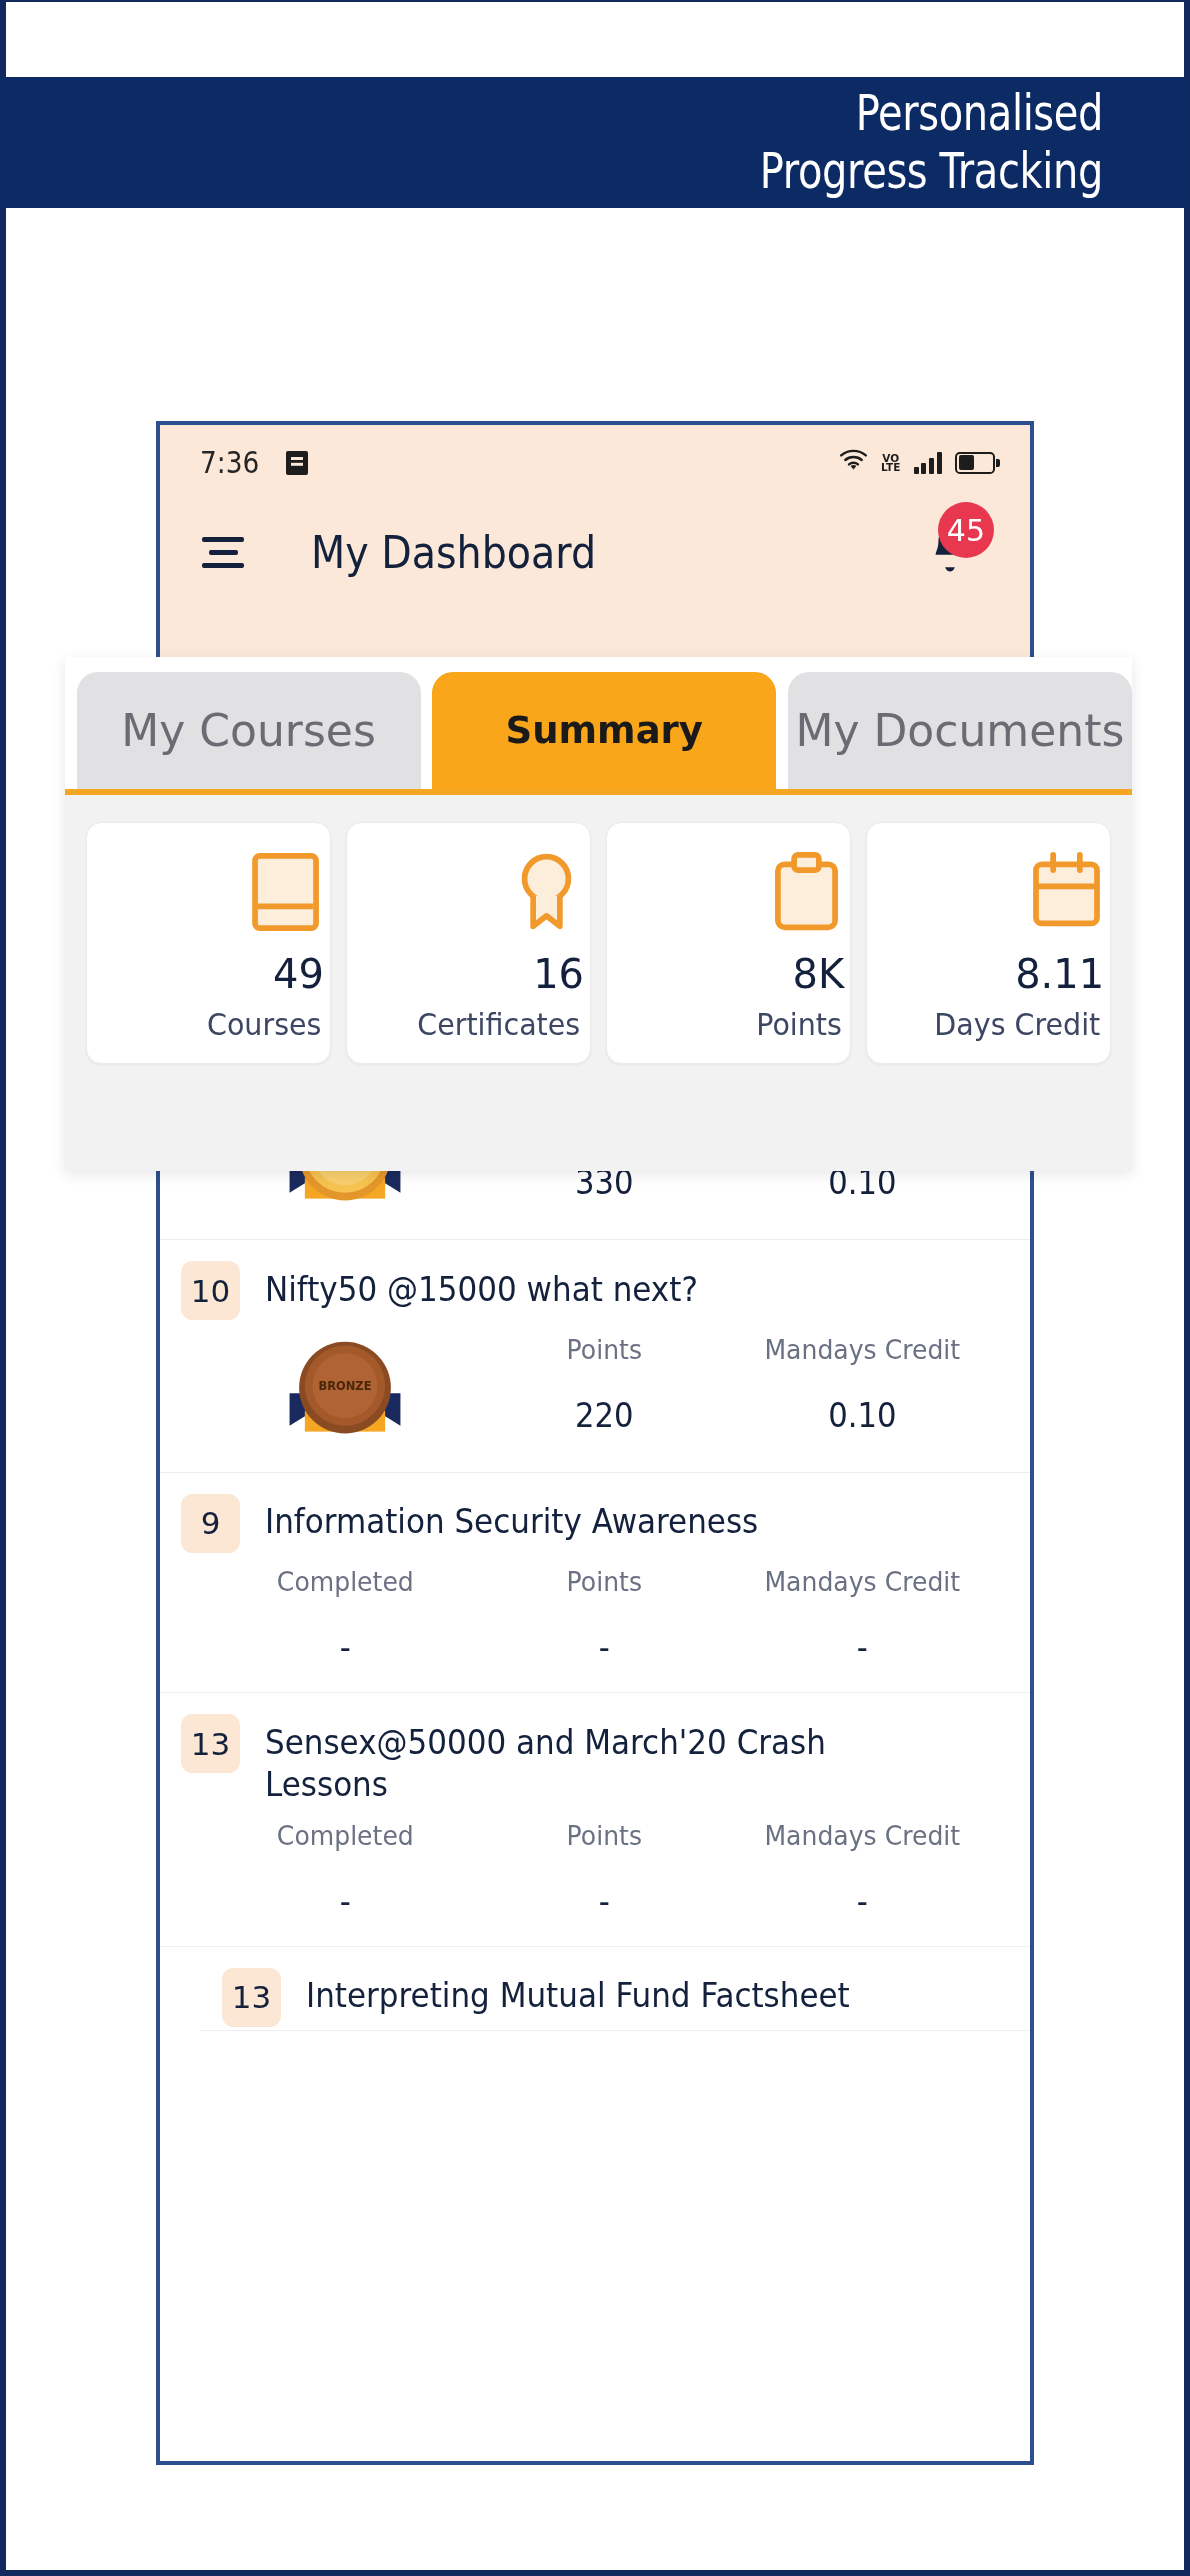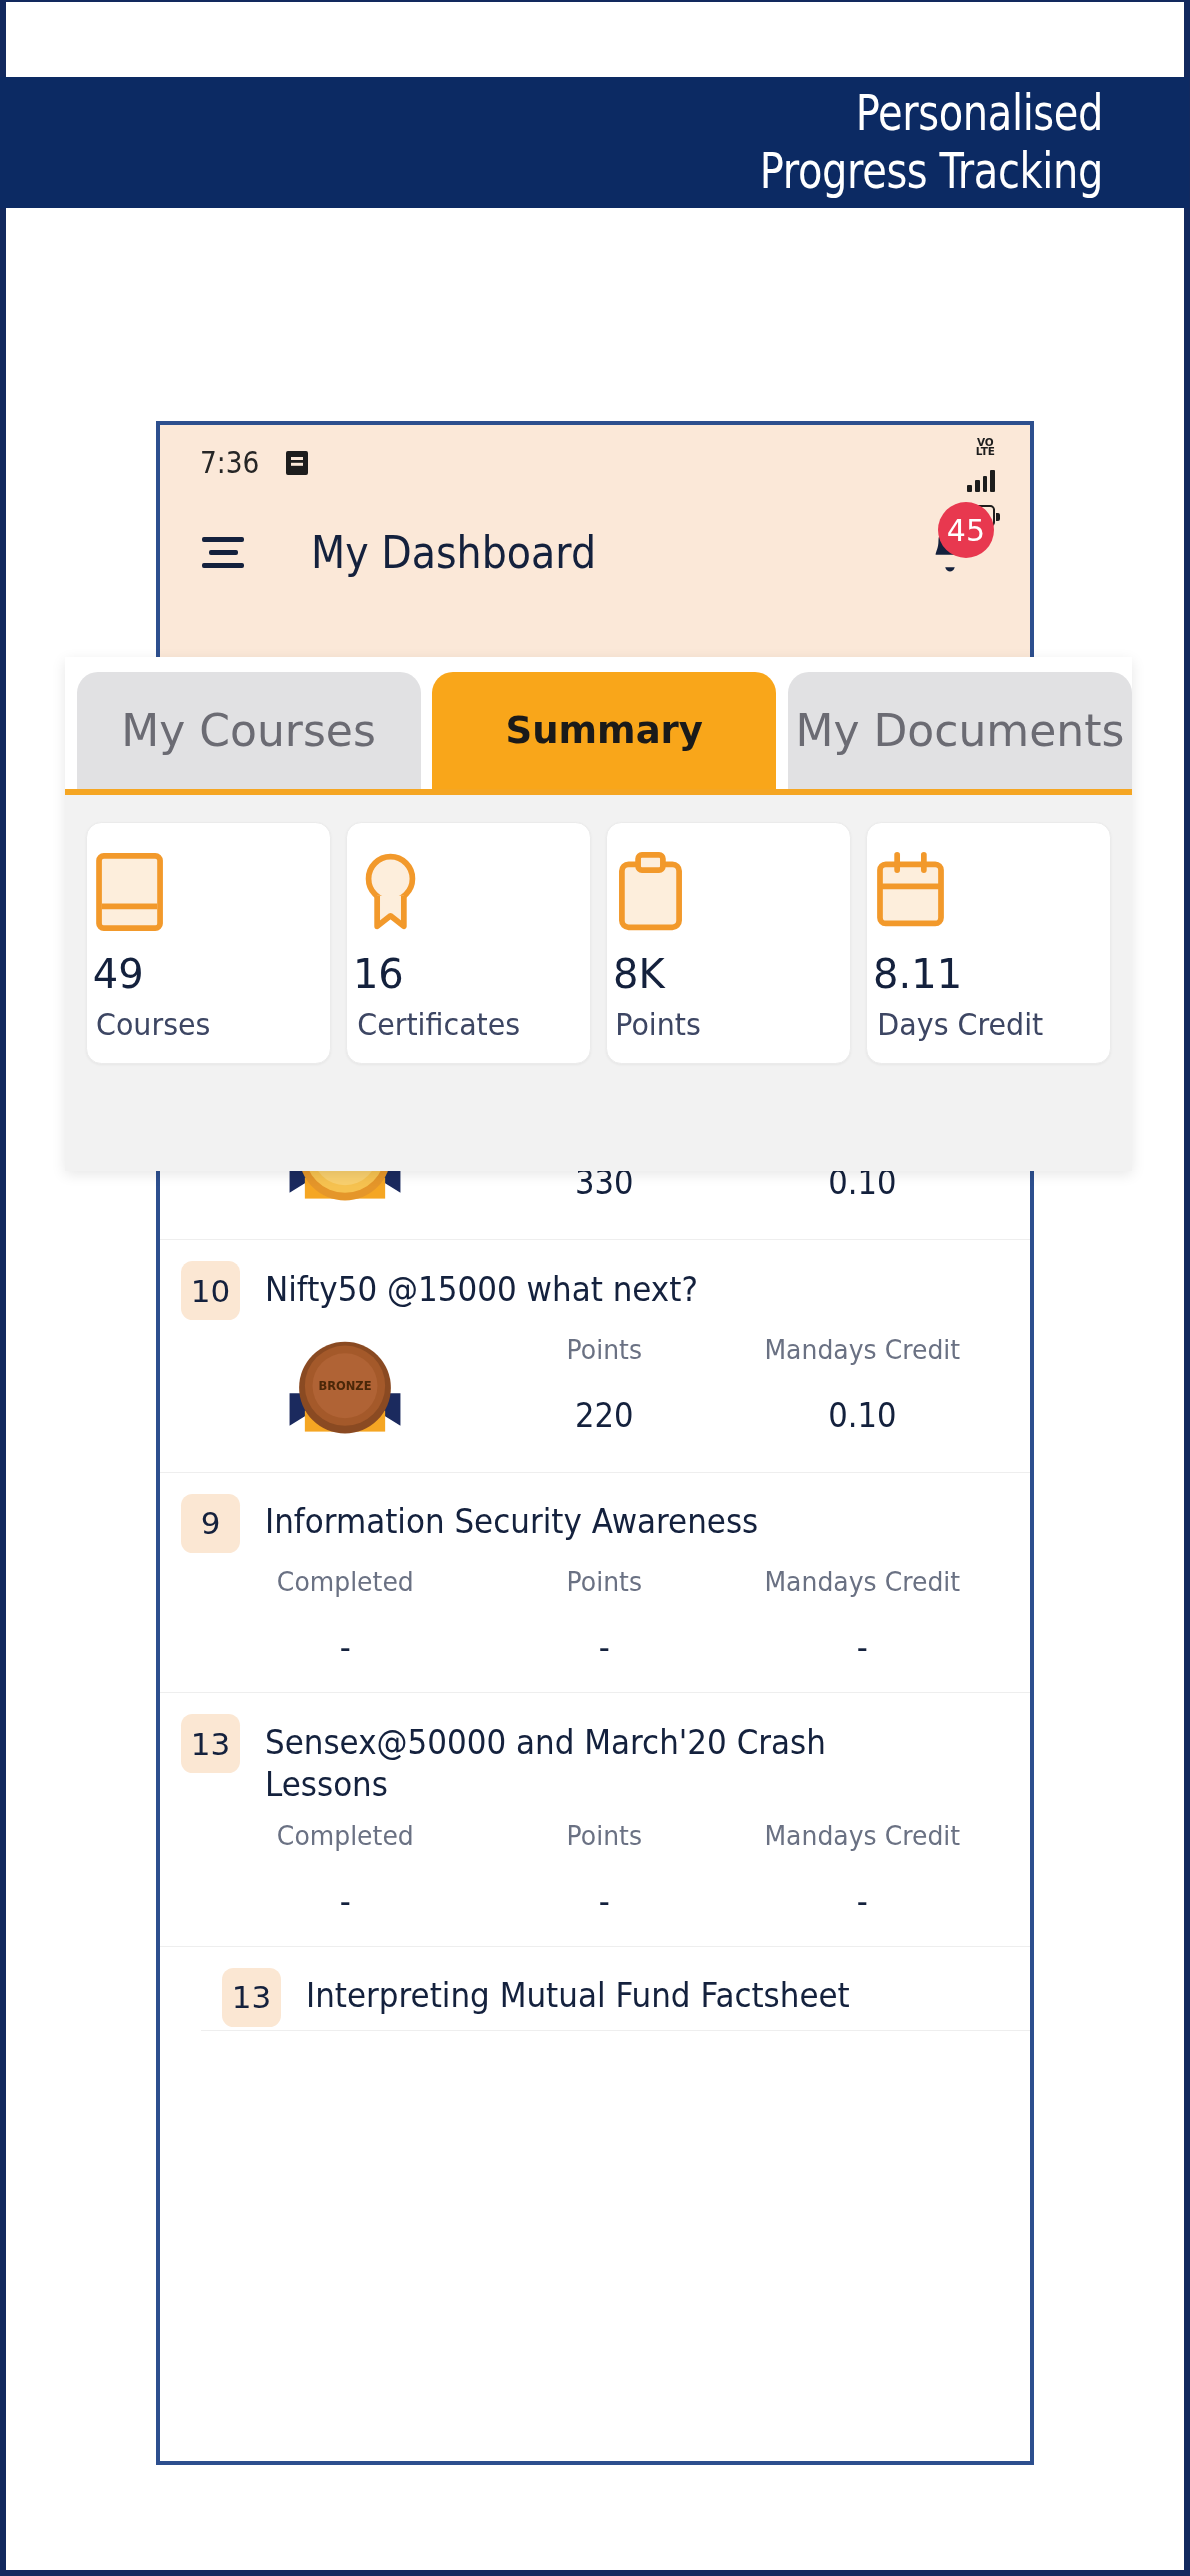--- a/index.html
+++ b/index.html
@@ -87,21 +87,21 @@
     border-radius: 1.9px;
   }
   .sb-note::after {
     content: "";
     position: absolute;
     left: 2.9px; top: 4.8px;
     width: 11.5px; height: 2.9px;
     background: #fbe8d8;
     box-shadow: 0 5.8px 0 #fbe8d8;
   }
-  .sb-right { display: flex; align-items: flex-end; gap: 13.4px; flex-direction: column; }
+  .sb-right { display: flex; align-items: center; gap: 13.4px; }
 
   .icon-wifi { width: 29px; height: 23px; }
   .icon-volte {
     font-size: 10.5px; line-height: 8.6px;
     font-family: "DejaVu Sans", sans-serif;
     color: #1d1d1d; font-weight: bold;
     text-align: center;
   }
   .icon-signal { display: flex; align-items: flex-end; gap: 2.9px; height: 23px; }
   .icon-signal i { width: 4.8px; background: #1d1d1d; display: block; border-radius: 1px; }
@@ -260,21 +260,21 @@
     padding: 27px 21px 29px 21px;
   }
   .stat {
     flex: 1;
     background: #ffffff;
     border: 1.9px solid #ebebeb;
     border-radius: 15.3px;
     padding: 25px 5.8px 21px 5.8px;
     display: flex;
     flex-direction: column;
-    align-items: flex-start;
+    align-items: flex-end;
     box-shadow: 0 1px 2.9px rgba(0,0,0,0.05);
   }
   .stat-icon { height: 88px; display: flex; align-items: center; justify-content: center; }
   .stat-value {
     font-size: 40px;
     color: #14213d;
     font-family: "DejaVu Sans", sans-serif;
     margin-top: 15.3px;
   }
   .stat-label {

